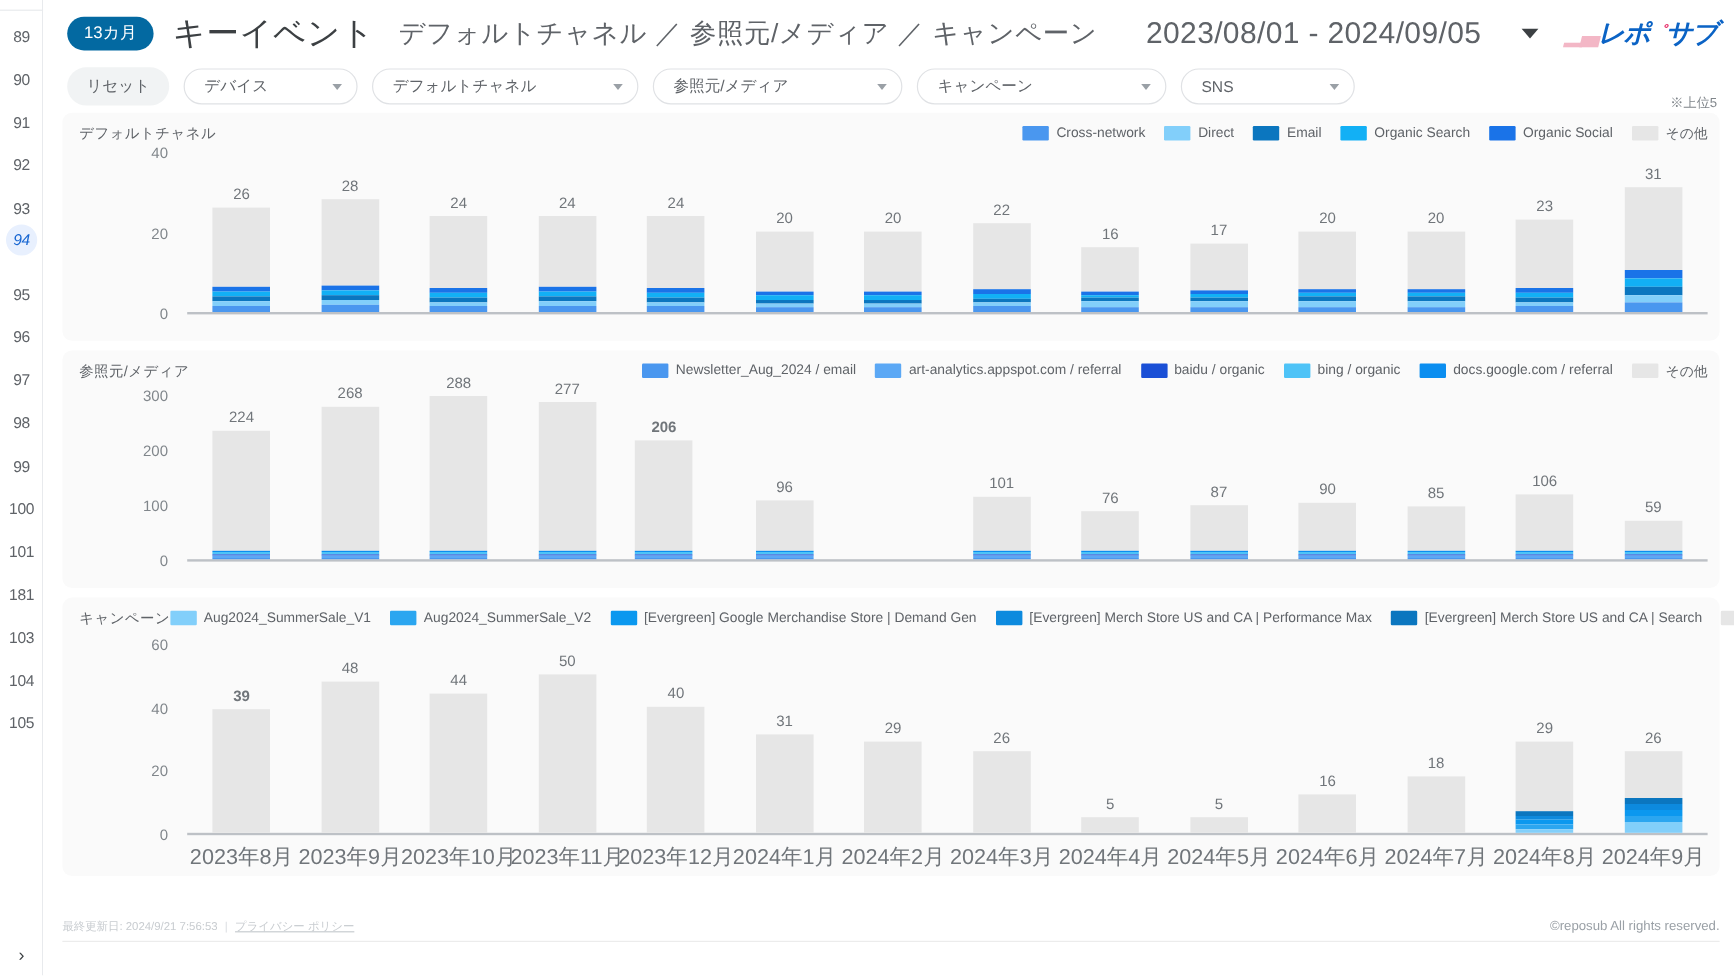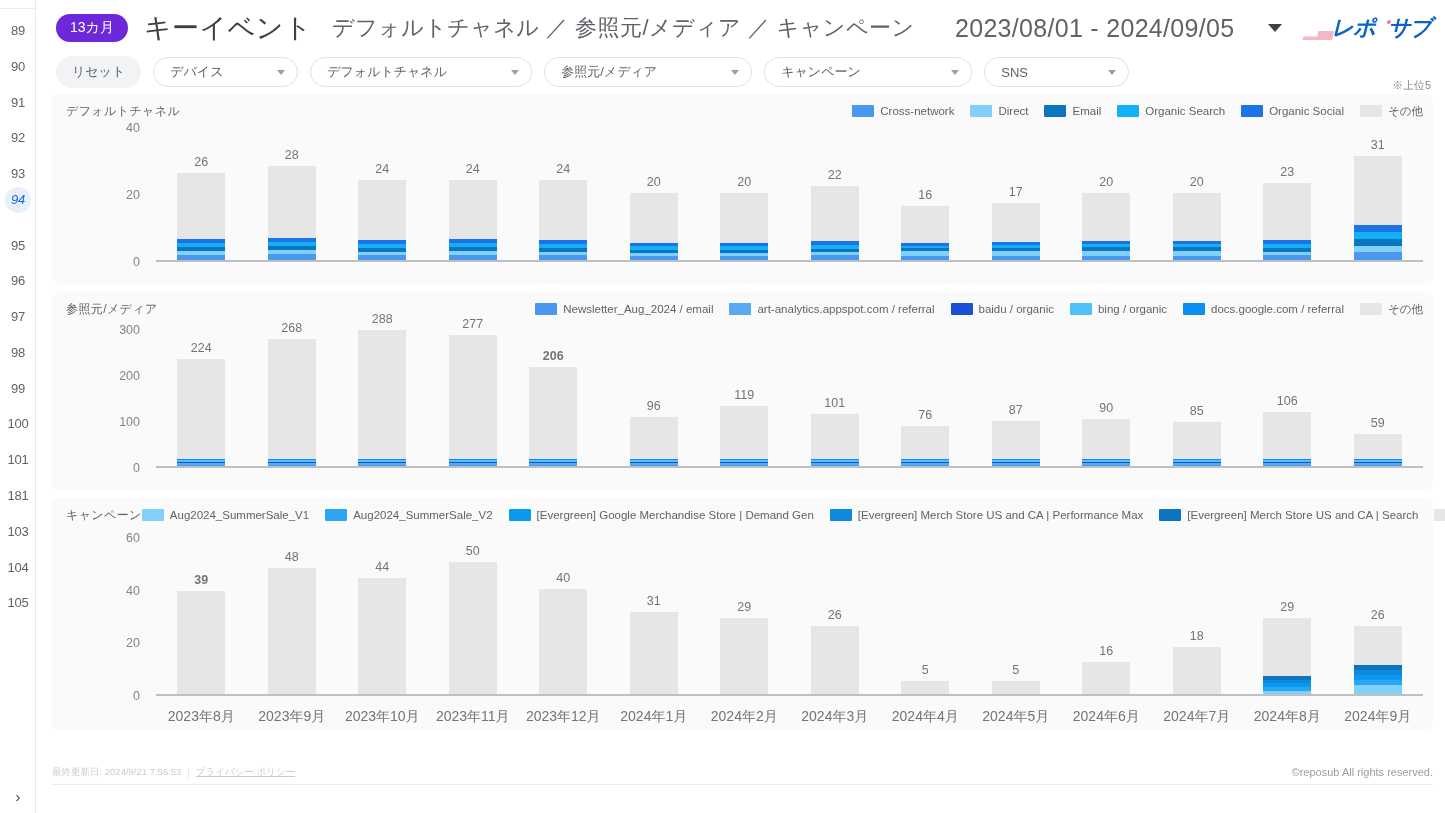--- a/index.html
+++ b/index.html
@@ -61,21 +61,21 @@
 
   
   .header {
     height: 56px;
     display: flex;
     align-items: center;
     gap: 16px;
     padding-left: 4px;
   }
   .pill-badge {
-    background: #6d28d9;
+    background: #0369a1;
     color: #ffffff;
     border-radius: 14px;
     font-size: 14px;
     padding: 5px 14px;
     white-space: nowrap;
   }
   .title-main {
     font-size: 27px;
     color: #3c4043;
     font-weight: 400;
@@ -265,21 +265,21 @@
   }
   .seg { width: 100%; }
   .x-labels {
     position: absolute;
     left: 104px; right: 0;
     bottom: 4px;
     height: 20px;
   }
   .x-label {
     position: absolute;
-    font-size: 14px;
+    font-size: 18px;
     color: #70757a;
     text-align: center;
     transform: translateX(-50%);
     white-space: nowrap;
     bottom: 0;
   }
 
   
   .footer {
     position: absolute;
@@ -676,31 +676,20 @@
             <div class="bar-value">96</div>
             <div class="bar-stack" style="width: 48px;">
               <div class="seg" style="background: rgb(74, 151, 239); height: 1.5px;"></div>
               <div class="seg" style="background: rgb(91, 168, 245); height: 1.5px;"></div>
               <div class="seg" style="background: rgb(26, 79, 214); height: 1.5px;"></div>
               <div class="seg" style="background: rgb(78, 195, 247); height: 1.5px;"></div>
               <div class="seg" style="background: rgb(11, 142, 240); height: 1.5px;"></div>
               <div class="seg" style="background: rgb(230, 230, 230); height: 41.86px;"></div>
             </div>
           </div>
-          <div class="bar-slot" style="left: 543px; width: 90.5px; bottom: 24px;">
-            <div class="bar-value">119</div>
-            <div class="bar-stack" style="width: 48px;">
-              <div class="seg" style="background: rgb(74, 151, 239); height: 1.5px;"></div>
-              <div class="seg" style="background: rgb(91, 168, 245); height: 1.5px;"></div>
-              <div class="seg" style="background: rgb(26, 79, 214); height: 1.5px;"></div>
-              <div class="seg" style="background: rgb(78, 195, 247); height: 1.5px;"></div>
-              <div class="seg" style="background: rgb(11, 142, 240); height: 1.5px;"></div>
-              <div class="seg" style="background: rgb(230, 230, 230); height: 52.44px;"></div>
-            </div>
-          </div>
           <div class="bar-slot" style="left: 633.5px; width: 90.5px; bottom: 24px;">
             <div class="bar-value">101</div>
             <div class="bar-stack" style="width: 48px;">
               <div class="seg" style="background: rgb(74, 151, 239); height: 1.5px;"></div>
               <div class="seg" style="background: rgb(91, 168, 245); height: 1.5px;"></div>
               <div class="seg" style="background: rgb(26, 79, 214); height: 1.5px;"></div>
               <div class="seg" style="background: rgb(78, 195, 247); height: 1.5px;"></div>
               <div class="seg" style="background: rgb(11, 142, 240); height: 1.5px;"></div>
               <div class="seg" style="background: rgb(230, 230, 230); height: 44.16px;"></div>
             </div>

